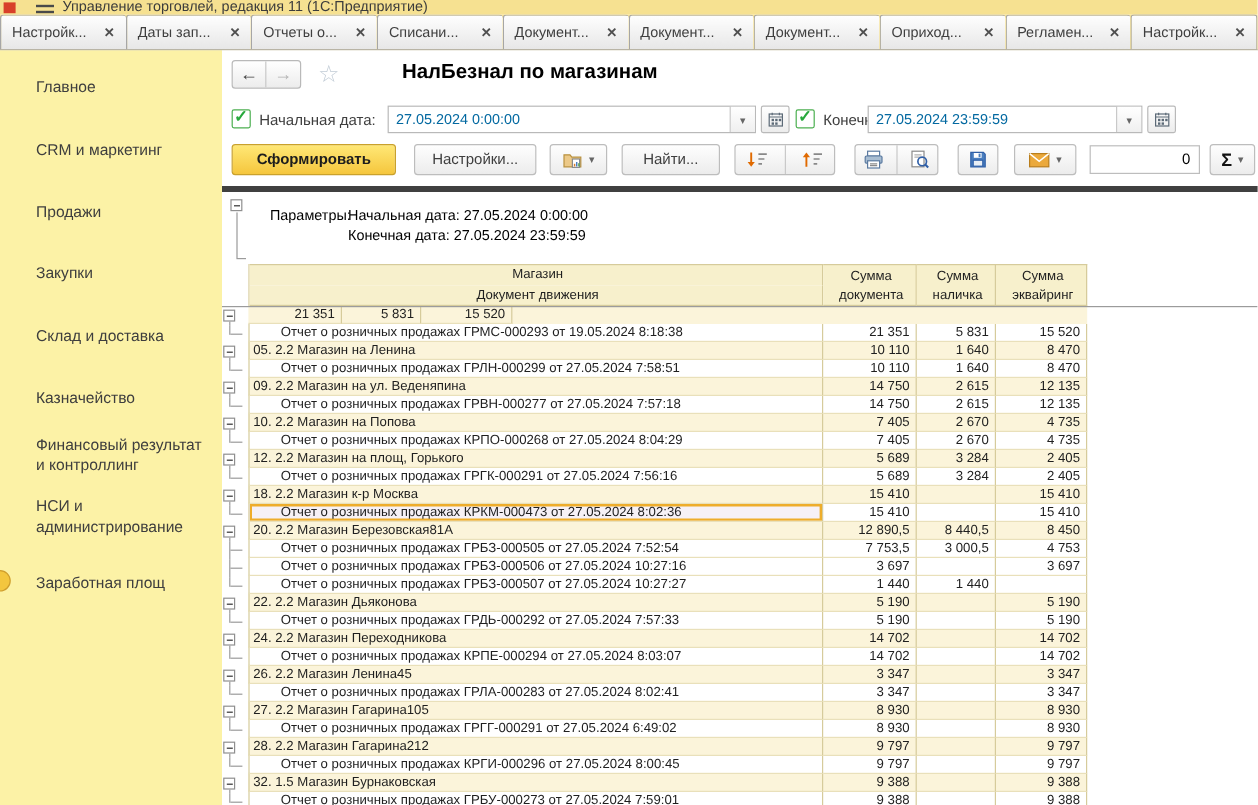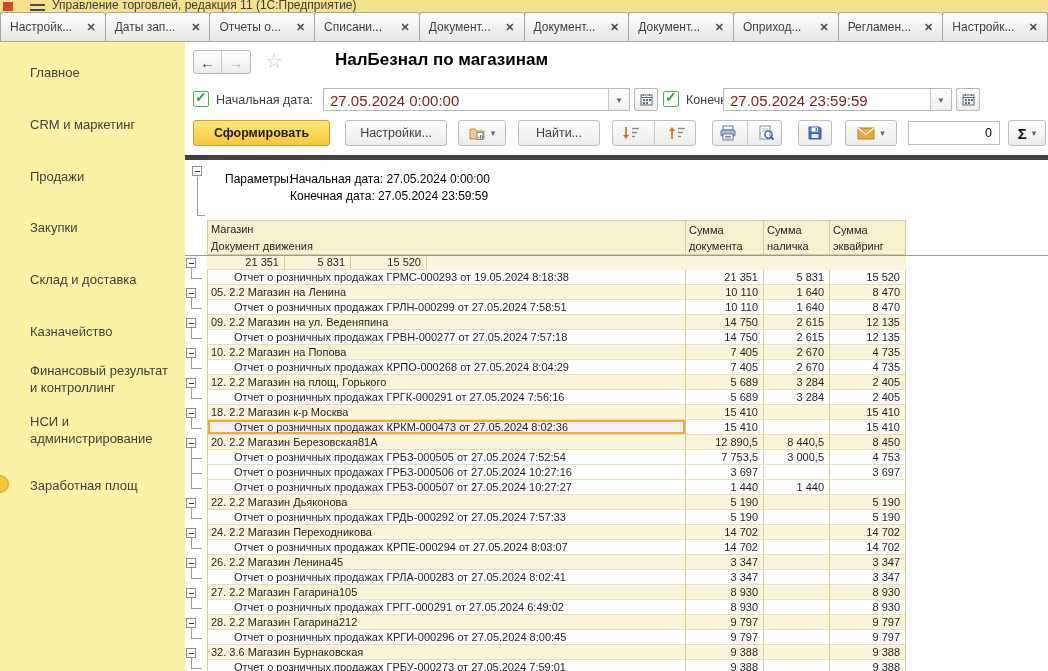--- a/index.html
+++ b/index.html
@@ -43,21 +43,21 @@
   .star-icon { position:absolute; left:80px; top:7px; font-size:20px; color:#c2ccd6; cursor:pointer; }
   .page-title { position:absolute; left:114px; top:8px; font-size:17px; font-weight:bold; color:#000;margin-left:36px; }
 
   
   .chk { position:absolute; top:49px; width:16px; height:16px; background:#fff;
     border:1px solid #4caf50; border-radius:2px; cursor:pointer; }
   .chk span { position:absolute; left:1px; top:-3px; color:#27a83c; font-size:14px; font-weight:bold; }
   .flabel { position:absolute; top:51px; font-size:12.5px; color:#3e3e3e; white-space:nowrap; }
   .dfield { position:absolute; top:46px; height:23px; border:1px solid #b9b9b9;
     background:#fff; display:flex; }
-  .dfield .val { flex:1; font-size:15px; color:#7f1d1d; padding:3px 0 0 6px; white-space:nowrap; overflow:hidden; }
+  .dfield .val { flex:1; font-size:12px; color:#0369a1; padding:3px 0 0 6px; white-space:nowrap; overflow:hidden; }
   .dfield .combo { width:21px; border-left:1px solid #c9c9c9;
     background:linear-gradient(#ffffff,#efefef); color:#666; font-size:9px;
     display:flex; align-items:center; justify-content:center; cursor:pointer; }
   .calbtn { position:absolute; top:46px; width:24px; height:23px; border:1px solid #b9b9b9;
     border-radius:2px; background:linear-gradient(#ffffff,#ececec);
     display:flex; align-items:center; justify-content:center; cursor:pointer; }
 
   
   .btn { position:absolute; top:78px; height:26px; border:1px solid #bdbdbd; border-radius:3px;
     background:linear-gradient(#fefefe,#ececec); font-size:12.5px; color:#3e3e3e;
@@ -78,21 +78,21 @@
   .freeze-line { position:absolute; left:0; top:95px; width:863px; height:0;
     border-top:1px solid #9b9b9b; }
   .outer-gbox { position:absolute; left:7px; top:6px; width:10px; height:10px;
     border:1px solid #8f8f8f; background:#fff; cursor:pointer; }
   .outer-gbox i, .gbox i { position:absolute; left:2px; top:4px; width:5px; height:1px; background:#333; }
   .outer-vline { position:absolute; left:12px; top:17px; height:38px; border-left:1px solid #9b9b9b; }
   .outer-tick  { position:absolute; left:12px; top:55px; width:8px; border-top:1px solid #9b9b9b; }
   .ptext { position:absolute; font-size:12px; color:#000; white-space:nowrap; }
 
   .tbl { position:absolute; left:22px; top:60px; width:699px; }
-  .thead { display:flex; width:785px; }
+  .thead { display:flex; width:785px;text-align:center; }
   .th-left { width:479px; border-left:1px solid #d6cb9b; }
   .th-left div { height:18px; background:#f7f0cc; border-right:1px solid #d6cb9b;
     border-top:1px solid #d6cb9b; font-size:11px; line-height:17px; padding-left:3px; color:#1f1f1f; }
   .th-left div:last-child { height:17px; border-top:none; border-bottom:1px solid #d6cb9b; }
   .th-sum { height:35px; background:#f7f0cc; border-right:1px solid #d6cb9b;
     border-top:1px solid #d6cb9b; border-bottom:1px solid #d6cb9b;
     font-size:11px; line-height:16px; padding:1px 0 0 3px; color:#1f1f1f; }
 
   .trow { display:flex; width:699px; height:15px; }
   .trow.group  { background:#fbf4da; }
@@ -483,21 +483,21 @@
             <div class="acell" style="width: 66px;"></div>
             <div class="acell" style="width: 76px;">9 797</div>
           </div>
           <div class="trow detail">
             <div class="ncell">Отчет о розничных продажах КРГИ-000296 от 27.05.2024 8:00:45</div>
             <div class="acell" style="width: 78px;">9 797</div>
             <div class="acell" style="width: 66px;"></div>
             <div class="acell" style="width: 76px;">9 797</div>
           </div>
           <div class="trow group">
-            <div class="ncell">32. 3.6 Магазин Бурнаковская</div>
+            <div class="ncell">32. 1.5 Магазин Бурнаковская</div>
             <div class="acell" style="width: 78px;">9 388</div>
             <div class="acell" style="width: 66px;"></div>
             <div class="acell" style="width: 76px;">9 388</div>
           </div>
           <div class="trow detail">
             <div class="ncell">Отчет о розничных продажах ГРБУ-000273 от 27.05.2024 7:59:01</div>
             <div class="acell" style="width: 78px;">9 388</div>
             <div class="acell" style="width: 66px;"></div>
             <div class="acell" style="width: 76px;">9 388</div>
           </div>

